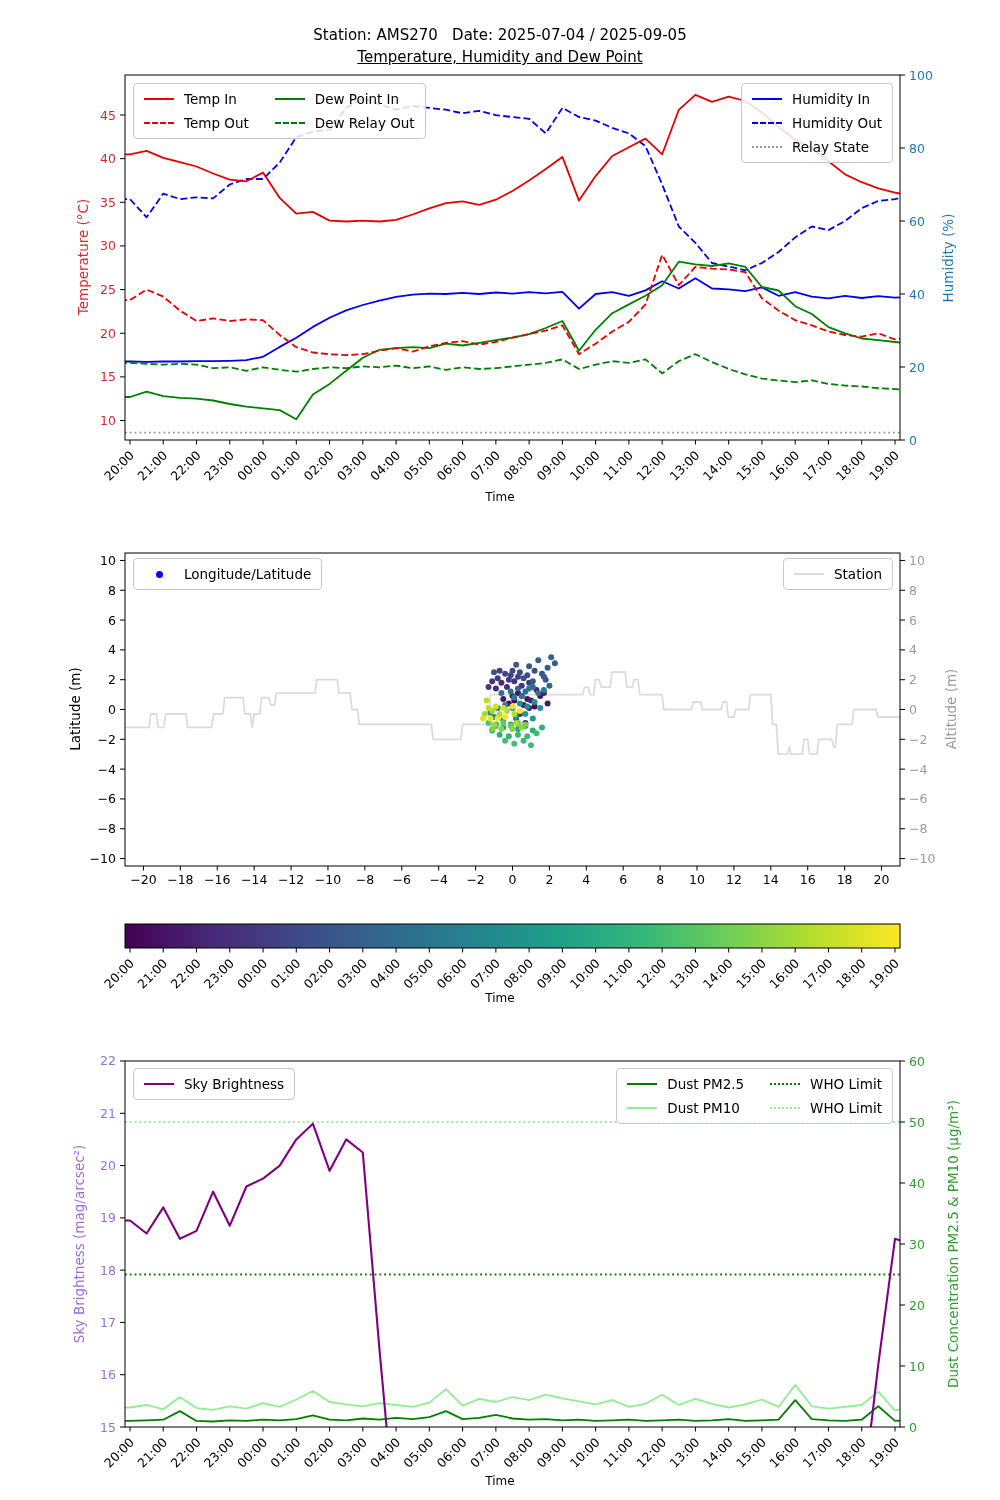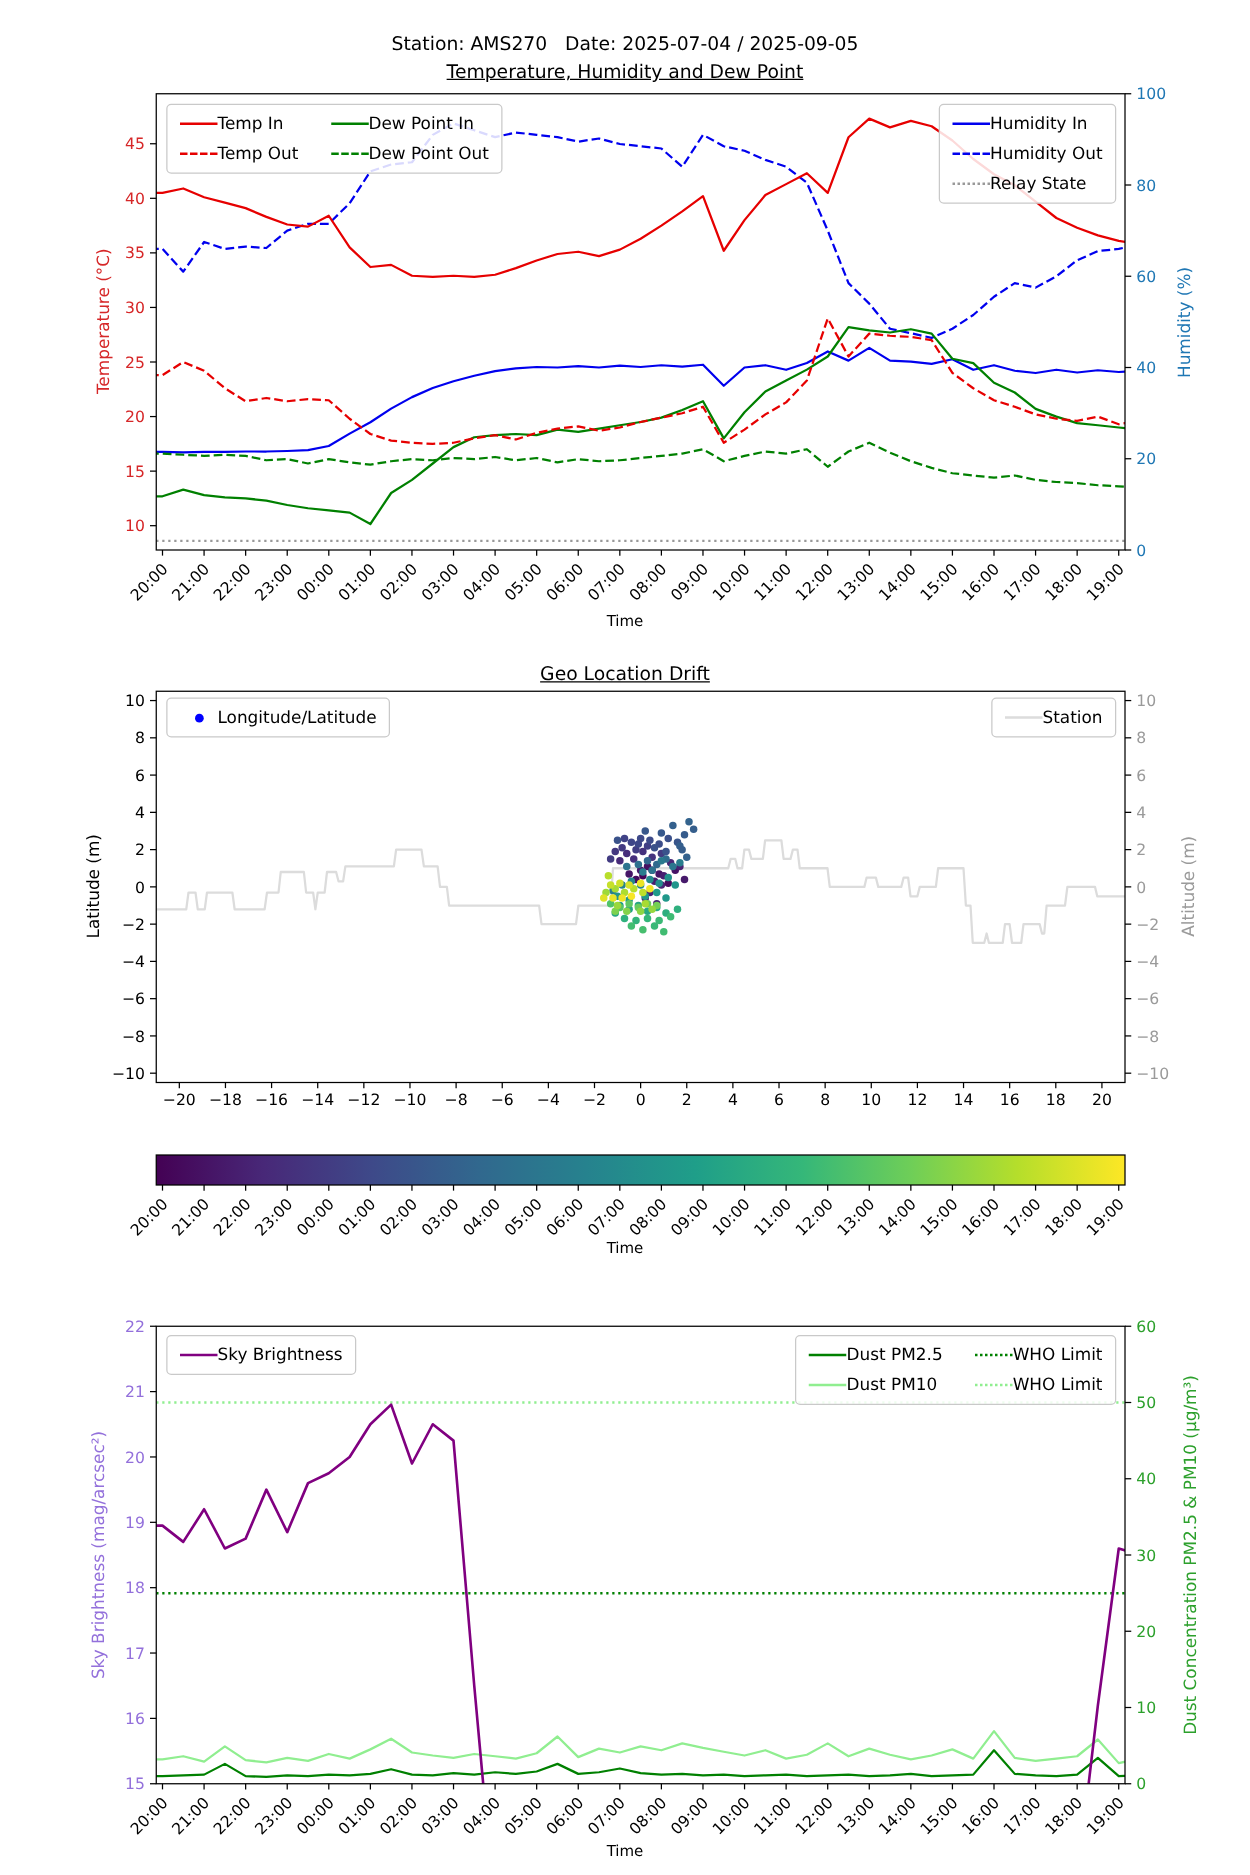--- a/index.html
+++ b/index.html
@@ -7,21 +7,21 @@
         font-family:"DejaVu Sans","Liberation Sans",sans-serif;color:#000;}
   svg{position:absolute;left:0;top:0;}
   .tc{position:absolute;left:0;width:1000px;text-align:center;white-space:pre;}
   .suptitle{top:26px;font-size:15px;}
   .ctitle{font-size:15px;text-decoration:underline;}
   .xlab{font-size:12px;}
   .vlab{position:absolute;white-space:nowrap;font-size:13.5px;transform:translate(-50%,-50%) rotate(-90deg);}
   .legend{position:absolute;display:flex;gap:26px;background:rgba(255,255,255,0.85);
           border:1px solid #c9c9c9;border-radius:4px;padding:5px 10px;font-size:13.5px;z-index:5;}
   .lcol{display:flex;flex-direction:column;gap:4px;}
-  .litem{display:flex;align-items:center;height:20px;}
+  .litem{display:flex;align-items:center;gap:10px;height:20px;}
   .sw{width:30px;height:0;flex:none;border-top-width:2.5px;}
   .sw.solid{border-top-style:solid;}
   .sw.dashed{border-top-style:dashed;}
   .sw.dotted{border-top-style:dotted;}
   .swdot{width:30px;display:flex;justify-content:center;flex:none;}
   .swdot i{width:7px;height:7px;border-radius:50%;background:#0000ff;}
 </style>
 </head>
 <body>
 
@@ -480,21 +480,20 @@
       <line x1="828.4599999999999" y1="1427" x2="828.4599999999999" y2="1431.5" stroke="#000"></line>
       <text x="833.4599999999999" y="1443" font-family="DejaVu Sans, Liberation Sans, sans-serif" text-anchor="end" font-size="12.5px" fill="#000" transform="rotate(-45 833.4599999999999 1443)">17:00</text>
       <line x1="861.7199999999999" y1="1427" x2="861.7199999999999" y2="1431.5" stroke="#000"></line>
       <text x="866.7199999999999" y="1443" font-family="DejaVu Sans, Liberation Sans, sans-serif" text-anchor="end" font-size="12.5px" fill="#000" transform="rotate(-45 866.7199999999999 1443)">18:00</text>
       <line x1="894.9799999999999" y1="1427" x2="894.9799999999999" y2="1431.5" stroke="#000"></line>
       <text x="899.9799999999999" y="1443" font-family="DejaVu Sans, Liberation Sans, sans-serif" text-anchor="end" font-size="12.5px" fill="#000" transform="rotate(-45 899.9799999999999 1443)">19:00</text>
     </svg>
 
   <div class="tc suptitle">Station: AMS270   Date: 2025-07-04 / 2025-09-05</div>
   <div class="tc ctitle" style="top:48px">Temperature, Humidity and Dew Point</div>
-  <div class="tc ctitle" style="top:530px">Geo Location Drift</div>
 
   <div class="vlab" style="left:83px;top:257px;color:#d62728">Temperature (°C)</div>
   <div class="vlab" style="left:948px;top:258px;color:#1f77b4">Humidity (%)</div>
   <div class="tc xlab" style="top:490px">Time</div>
 
   <div class="vlab" style="left:75px;top:709px;color:#000">Latitude (m)</div>
   <div class="vlab" style="left:951px;top:709px;color:#9a9a9a">Altitude (m)</div>
   <div class="tc xlab" style="top:991px">Time</div>
 
   <div class="vlab" style="left:79px;top:1244px;color:#9370db">Sky Brightness (mag/arcsec²)</div>
@@ -512,21 +511,21 @@
         <span>Temp Out</span>
       </div>
     </div>
     <div class="lcol">
       <div class="litem">
         <span class="sw solid" style="border-color:#008000"></span>
         <span>Dew Point In</span>
       </div>
       <div class="litem">
         <span class="sw dashed" style="border-color:#008000"></span>
-        <span>Dew Point Out</span>
+        <span>Dew Relay Out</span>
       </div>
     </div>
   </div>
 
   <div class="legend" style="left:133px;top:558px">
     <div class="lcol">
       <div class="litem">
         <span class="swdot">
             <i></i>
           </span>

